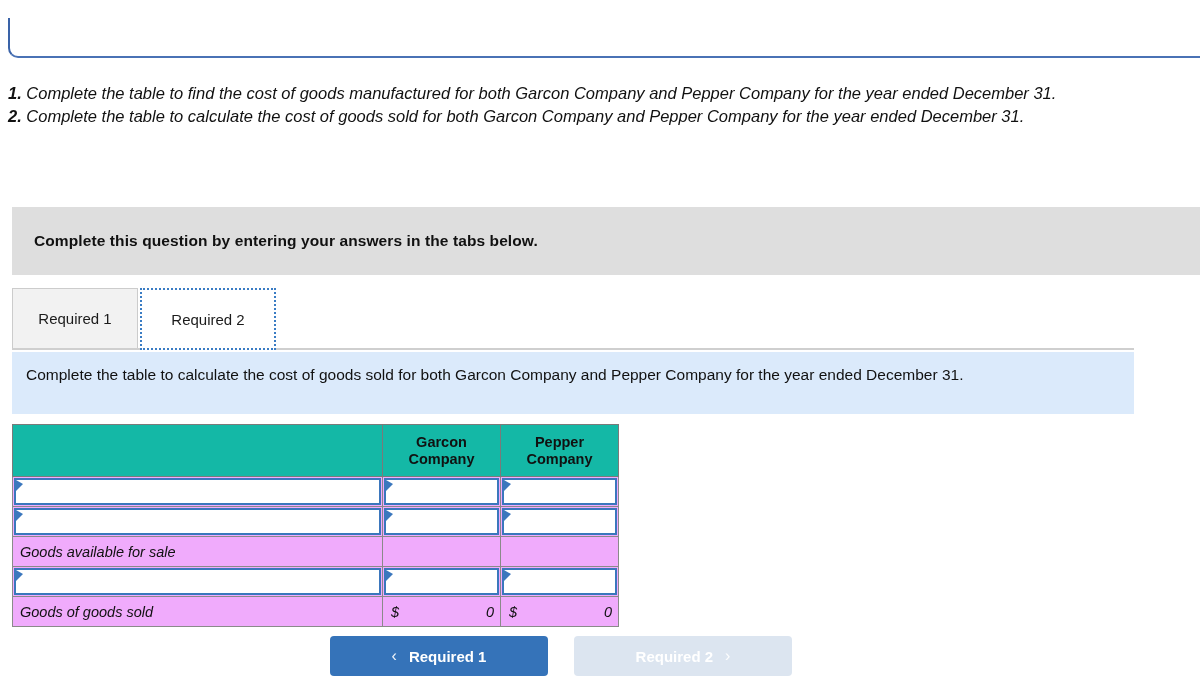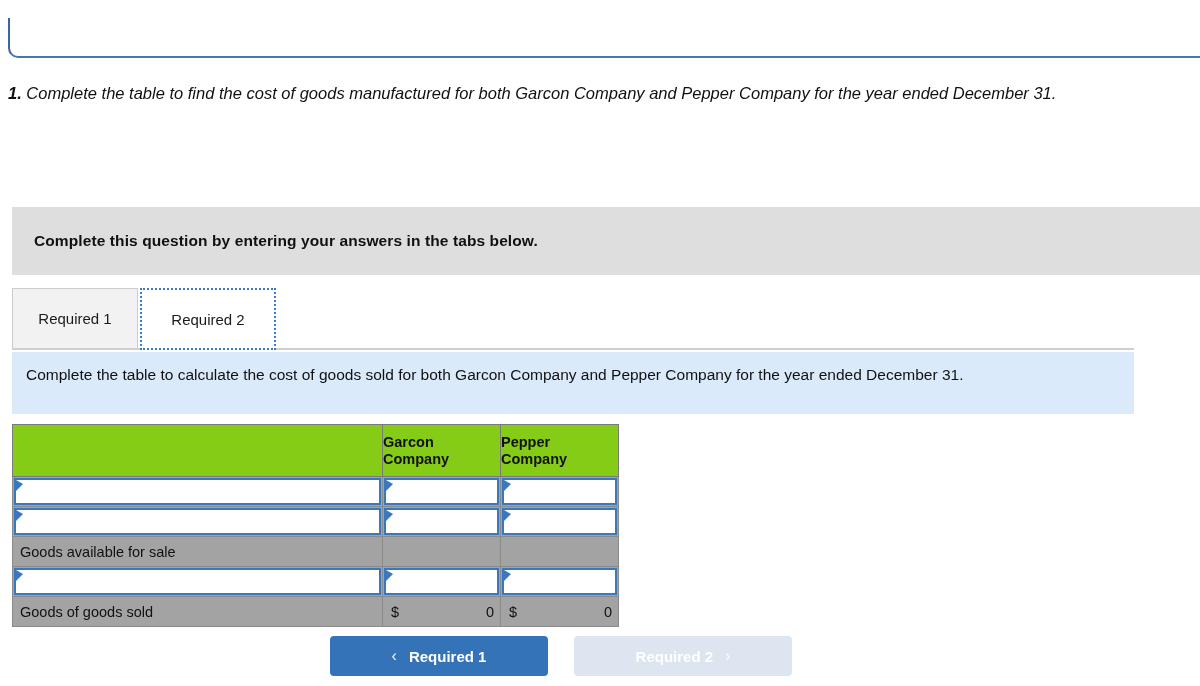--- a/index.html
+++ b/index.html
@@ -140,36 +140,37 @@
   .sheet col.c-val   { width: 118px; }
 
   .sheet th, .sheet td {
     padding: 0;
     margin: 0;
     vertical-align: middle;
   }
 
   
   tr.hdr th {
-    background: #84cc16;
+    background: #14b8a6;
     border: 1px solid #7a7a7a;
     height: 52px;
     font-size: 14.5px;
     font-weight: bold;
     color: #111111;
     line-height: 17px;
-    text-align: left;
+    text-align: center;
   }
 
   
   td.cell {
     height: 30px;
     border: 1px solid #8a8a8a;
-    background: #a3a3a3;
+    background: #f0abfc;
     position: relative;
+    font-style: italic;
   }
   td.cell.topdark { border-top: 1px solid #333333; }
 
   
   .static-txt {
     font-size: 14.5px;
     color: #111111;
     padding-left: 7px;
     white-space: nowrap;
   }
@@ -258,20 +259,24 @@
 
 <div class="top-rule-wrap">
   <div class="top-rule"></div>
 </div>
 
 <div class="req-block">
   <div class="req-line">
     <span class="req-num">1.</span>
     <span>Complete the table to find the cost of goods manufactured for both Garcon Company and Pepper Company for the year ended December 31.</span>
   </div>
+  <div class="req-line">
+    <span class="req-num">2.</span>
+    <span>Complete the table to calculate the cost of goods sold for both Garcon Company and Pepper Company for the year ended December 31.</span>
+  </div>
 </div>
 
 <div class="gray-banner">
   <div class="gray-banner-text">Complete this question by entering your answers in the tabs below.</div>
 </div>
 
 <div class="tabstrip">
   <div class="tab-baseline"></div>
   <div class="tab tab-1">
     <span>Required 1</span>

